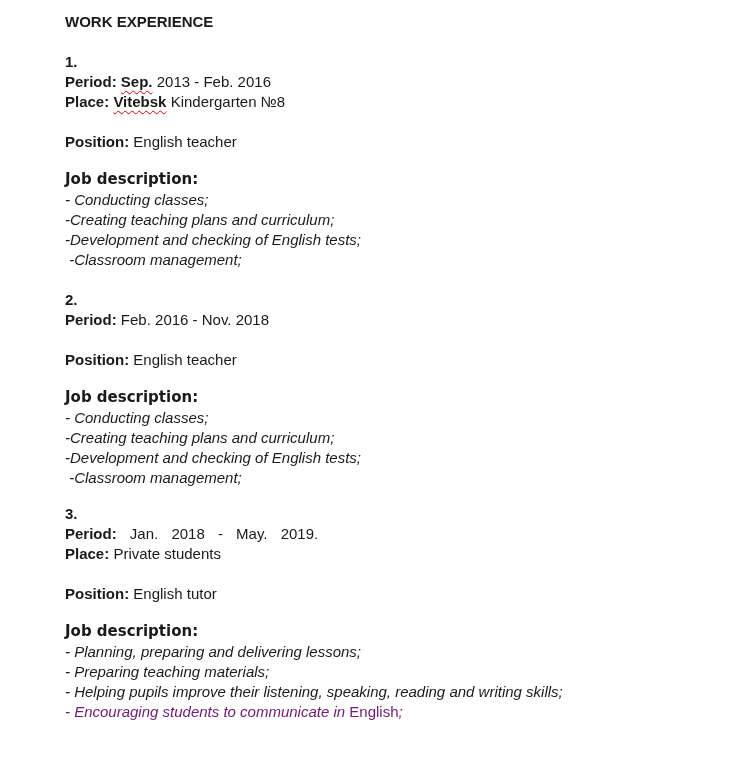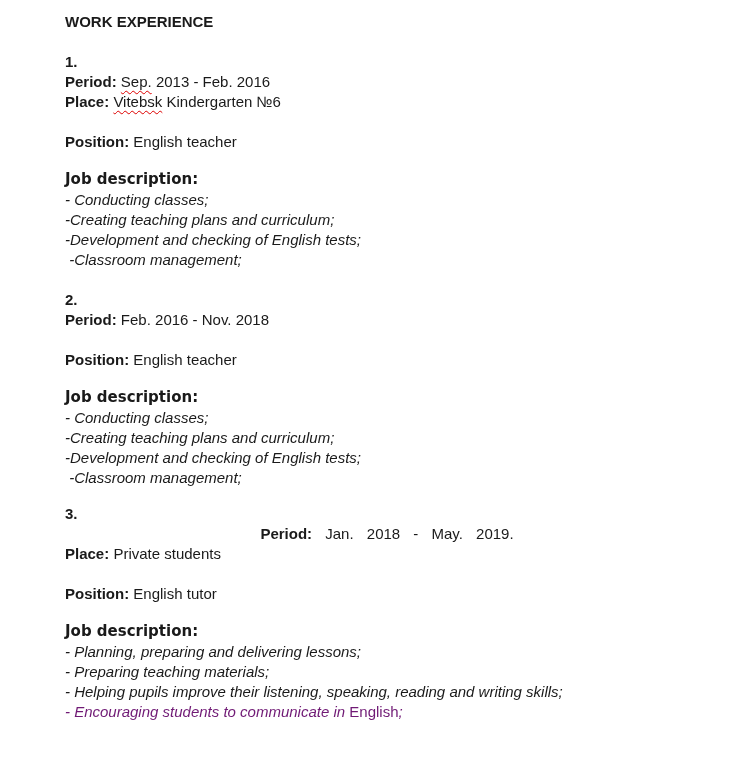--- a/index.html
+++ b/index.html
@@ -28,37 +28,38 @@
     line-height: 22px;
   }
   .sp  { height: 20px; }
   .sps { height: 16px; }
   .spell {
     text-decoration-line: underline;
     text-decoration-style: wavy;
     text-decoration-color: #dd0000;
     text-decoration-thickness: 1px;
     text-underline-offset: 3px;
+    font-weight: bold;
   }
   .muted { color: #701a75; }
   .up { font-style: normal; }
-  .wide { word-spacing: 9px; text-align: center; }
+  .wide { word-spacing: 9px; }
 </style>
 </head>
 <body>
 
 <div class="page">
 
   <div class="line b">WORK EXPERIENCE</div>
   <div class="sp"></div>
 
   <section>
     <div class="line b">1.</div>
     <div class="line"><span class="b">Period:</span> <span class="spell">Sep.</span> <span>2013 - Feb. 2016</span></div>
-    <div class="line"><span class="b">Place:</span> <span class="spell">Vitebsk</span> <span>Kindergarten №6</span></div>
+    <div class="line"><span class="b">Place:</span> <span class="spell">Vitebsk</span> <span>Kindergarten №8</span></div>
     <div class="sp"></div>
     <div class="line"><span class="b">Position:</span> <span>English teacher</span></div>
     <div class="sps"></div>
     <div class="line jobhead">Job description:</div>
     <div class="line it">- Conducting classes;</div>
     <div class="line it">-Creating teaching plans and curriculum;</div>
     <div class="line it">-Development and checking of English tests;</div>
     <div class="line it"> -Classroom management;</div>
   </section>
 

